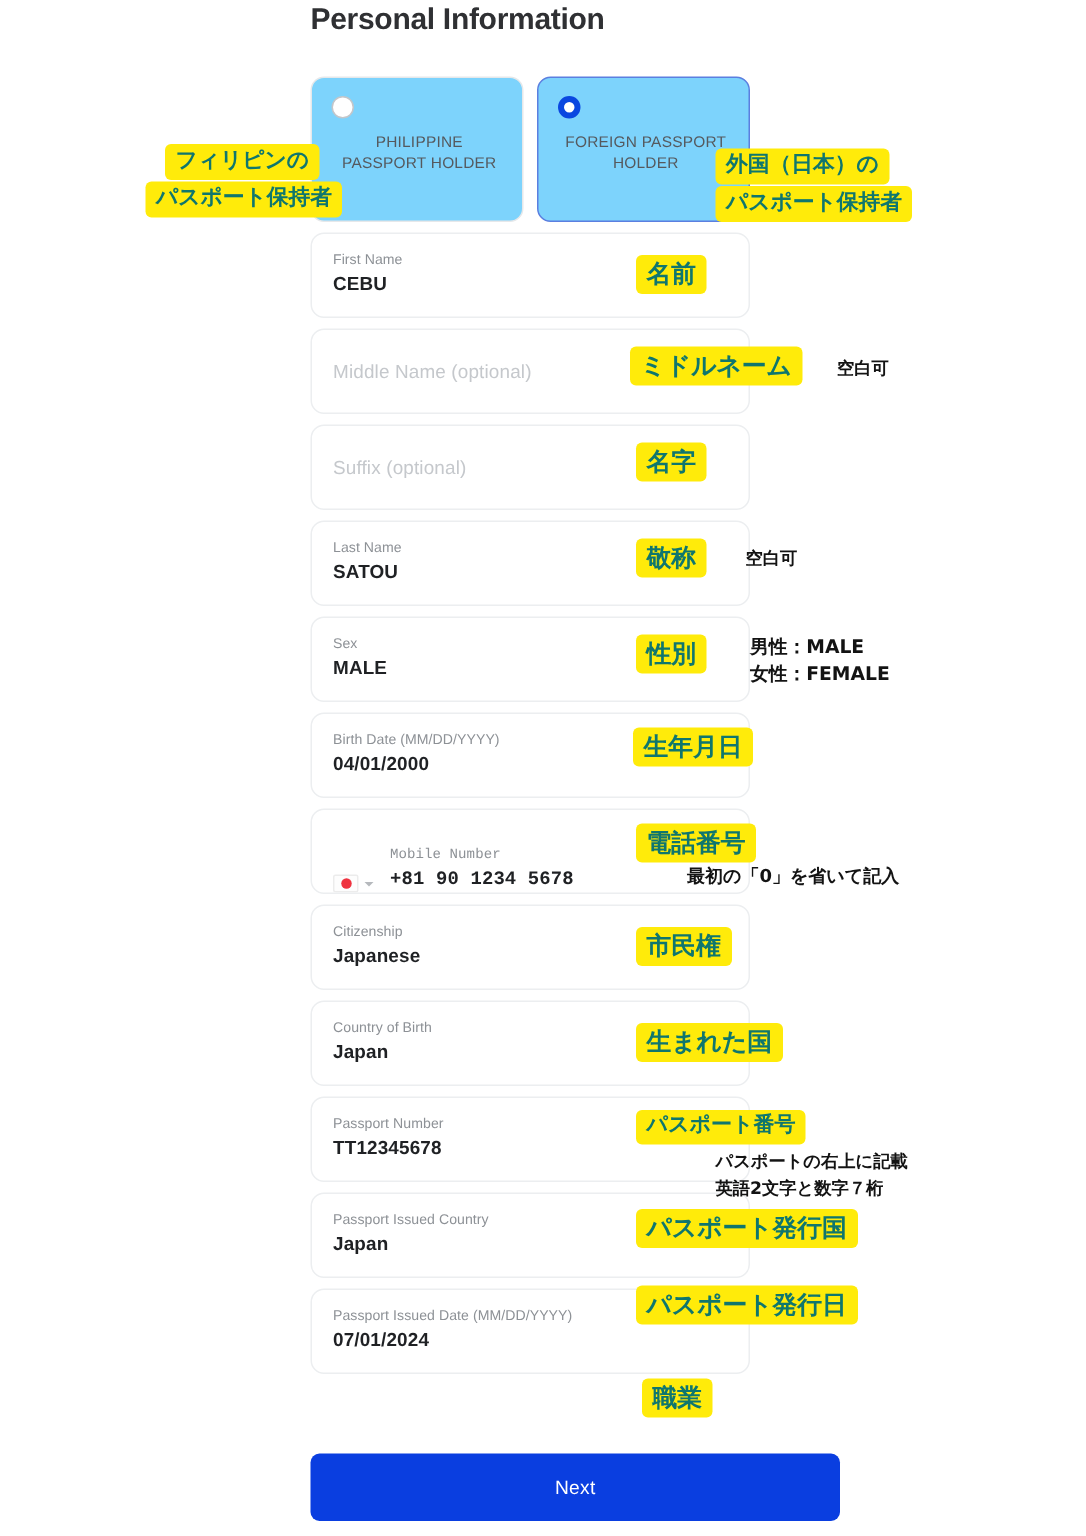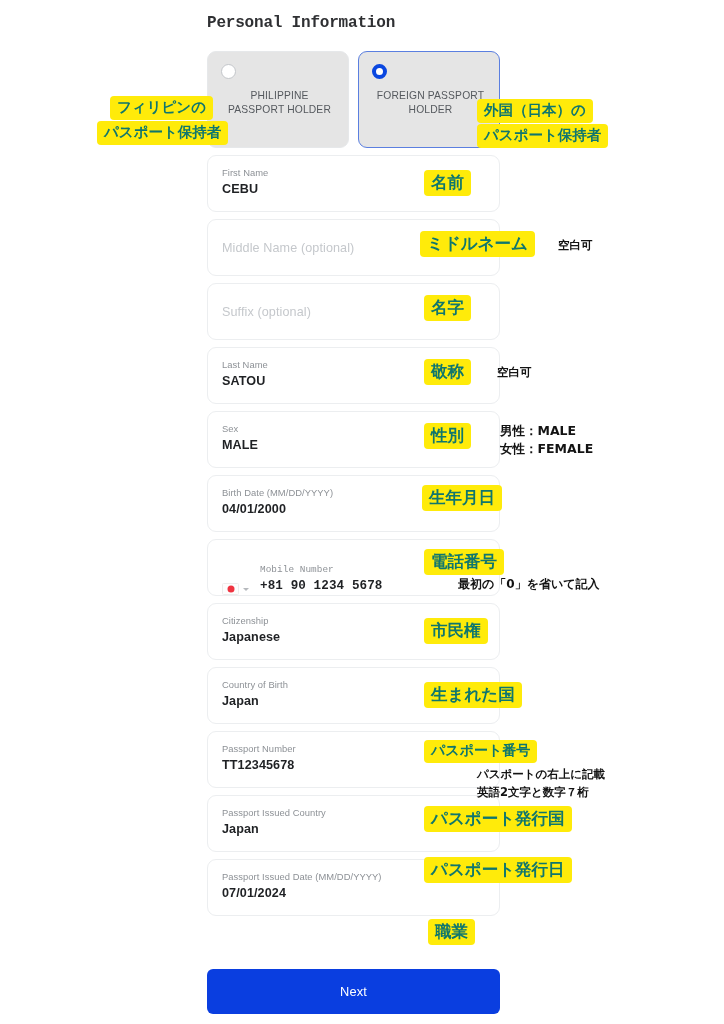--- a/index.html
+++ b/index.html
@@ -16,43 +16,42 @@
     position: relative;
     width: 724px;
     height: 1024px;
     background: #ffffff;
   }
 
   
   .page-title {
     position: absolute;
     left: 207px;
-    top: 14px;
-    font-size: 16px;
+    top: 2px;
+    font-size: 20px;
     font-weight: bold;
     color: #2f3033;
     letter-spacing: -0.2px;
-    font-family: Liberation Mono, monospace;
   }
 
   
   .radio-row {
     position: absolute;
     left: 207px;
     top: 51px;
     width: 293px;
     height: 97px;
     display: flex;
     gap: 9px;
   }
   .radio-card {
     width: 142px;
     height: 97px;
     border-radius: 9px;
-    background: #e5e5e5;
+    background: #7dd3fc;
     border: 1px solid #e6e8ea;
     padding: 12px 10px 0 13px;
     position: relative;
   }
   .radio-card.selected {
     border: 1.4px solid #5b7fe0;
   }
   .radio-dot {
     width: 15px;
     height: 15px;
@@ -157,21 +156,21 @@
     border-right: 3.2px solid transparent;
     border-top: 3.8px solid #b6b9bd;
   }
   .phone-texts { display: flex; flex-direction: column; }
 
   
   .next-btn {
     position: absolute;
     left: 207px;
     top: 969px;
-    width: 293px;
+    width: 353px;
     height: 45px;
     background: #0a3ee0;
     border-radius: 6px;
     border: none;
     color: #ffffff;
     font-size: 12.8px;
     font-family: "Liberation Sans", sans-serif;
     cursor: pointer;
     letter-spacing: 0.2px;
   }

